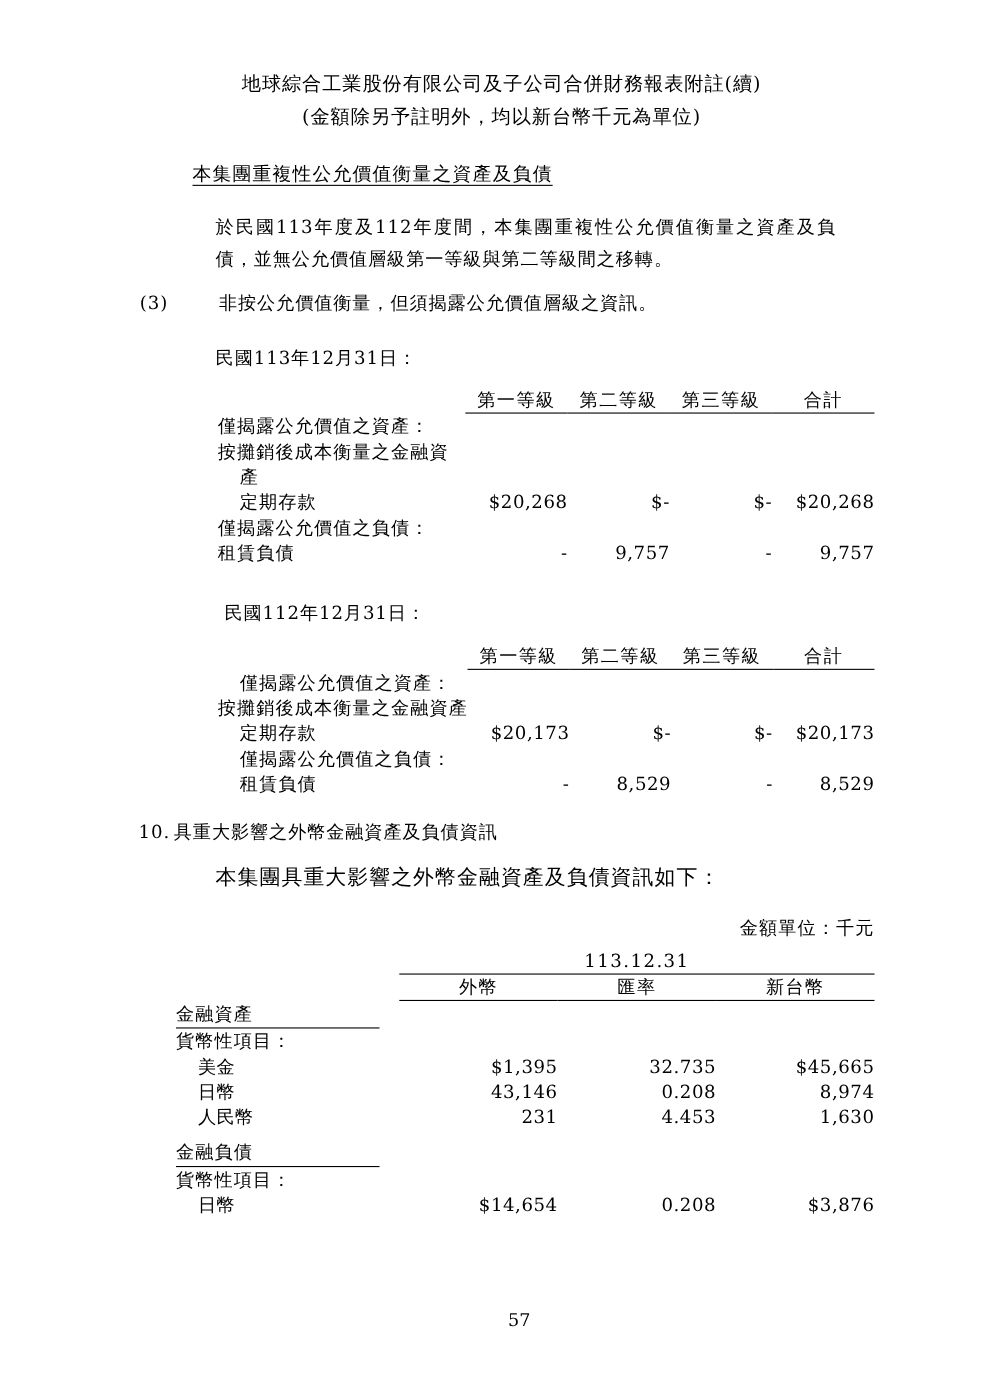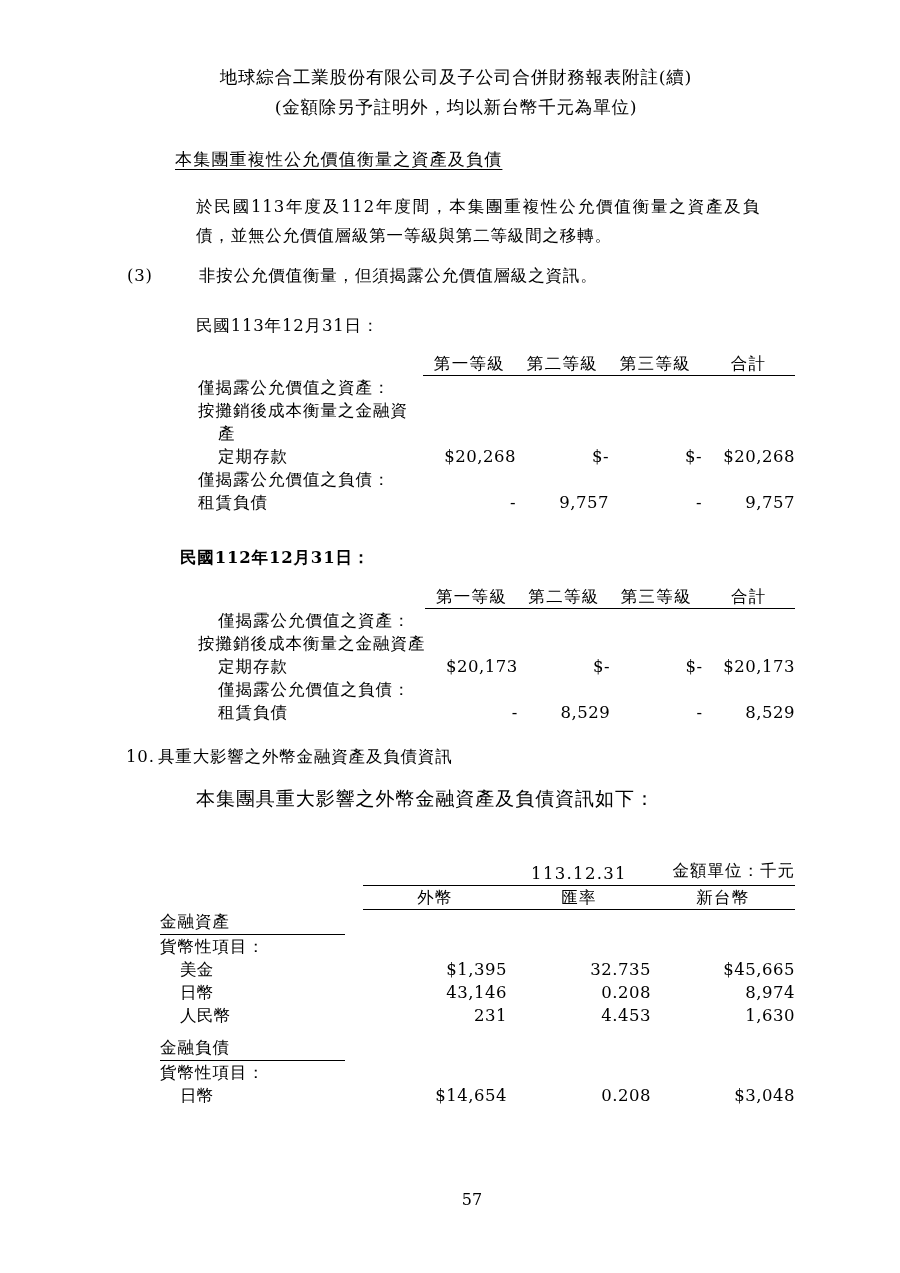--- a/index.html
+++ b/index.html
@@ -146,21 +146,21 @@
     width: 104px;
     text-align: justify;
     text-align-last: justify;
     letter-spacing: 0.02em;
   }
   .cur2::after { content: ""; display: inline-block; width: 100%; }
 
   .amt-unit {
     position: absolute;
     right: 105px;
-    top: 860px;
+    top: 833px;
     font-size: 16.5px;
     letter-spacing: 0.06em;
     white-space: nowrap;
   }
 
   .sec10 {
     position: absolute;
     left: 126px;
     top: 743px;
     font-size: 16.5px;
@@ -283,21 +283,21 @@
       <tr>
         <td class="lbl cjk ind1">租賃負債</td>
         <td class="num">-</td>
         <td class="num">9,757</td>
         <td class="num">-</td>
         <td class="num">9,757</td>
       </tr>
     </tbody>
   </table>
 
-  <div class="date-line cjk" style="left:180px; top:545px;font-weight:bold;">民國112年12月31日：</div>
+  <div class="date-line cjk" style="left:204px; top:545px;">民國112年12月31日：</div>
 
   <table class="fin" style="left:198px; top:585px; width:597px;">
     <colgroup>
       <col style="width:225px">
       <col style="width:93px">
       <col style="width:93px">
       <col style="width:93px">
       <col style="width:93px">
     </colgroup>
     <thead>
@@ -469,20 +469,20 @@
         <td class="num"></td>
         <td class="num"></td>
         <td class="num"></td>
       </tr>
       <tr>
         <td class="lbl ind2">
           <span class="cur2 cjk">日幣</span>
         </td>
         <td class="num">$14,654</td>
         <td class="num">0.208</td>
-        <td class="num">$3,048</td>
+        <td class="num">$3,876</td>
       </tr>
     </tbody>
   </table>
 
   <div class="pageno">57</div>
 
 </div>
 
 </body></html>

